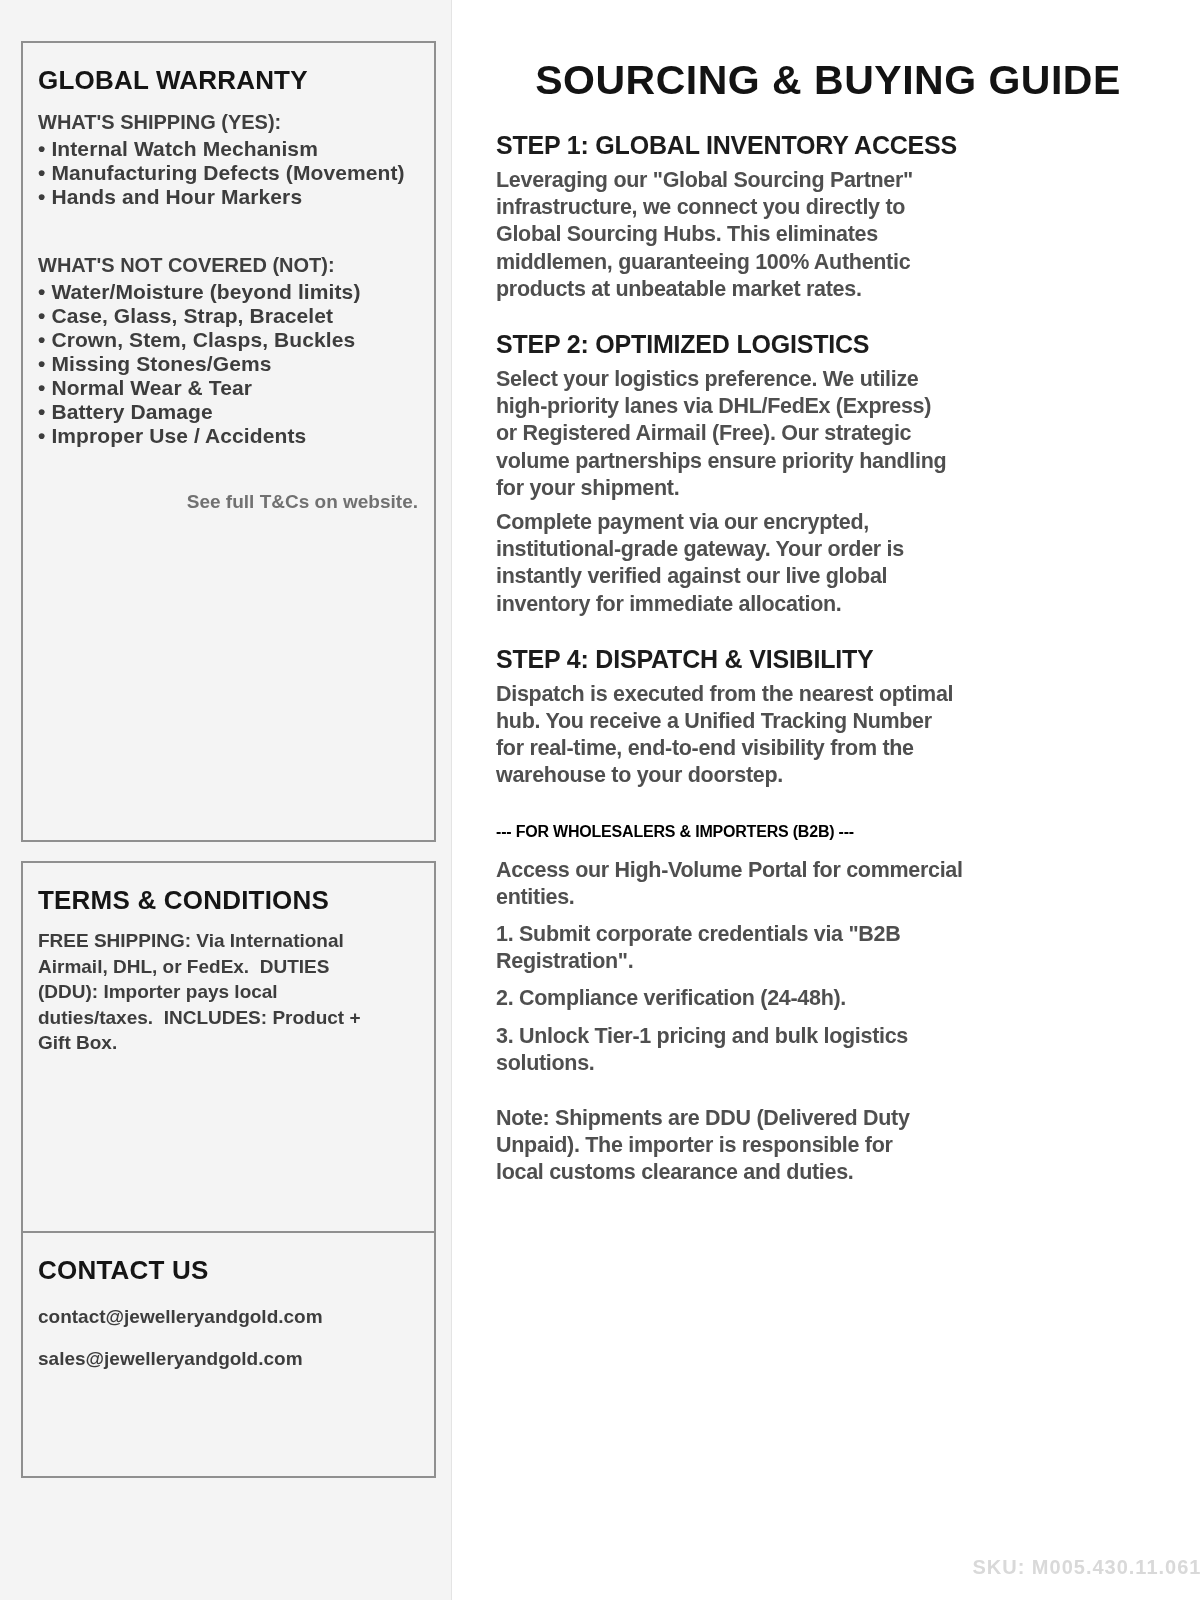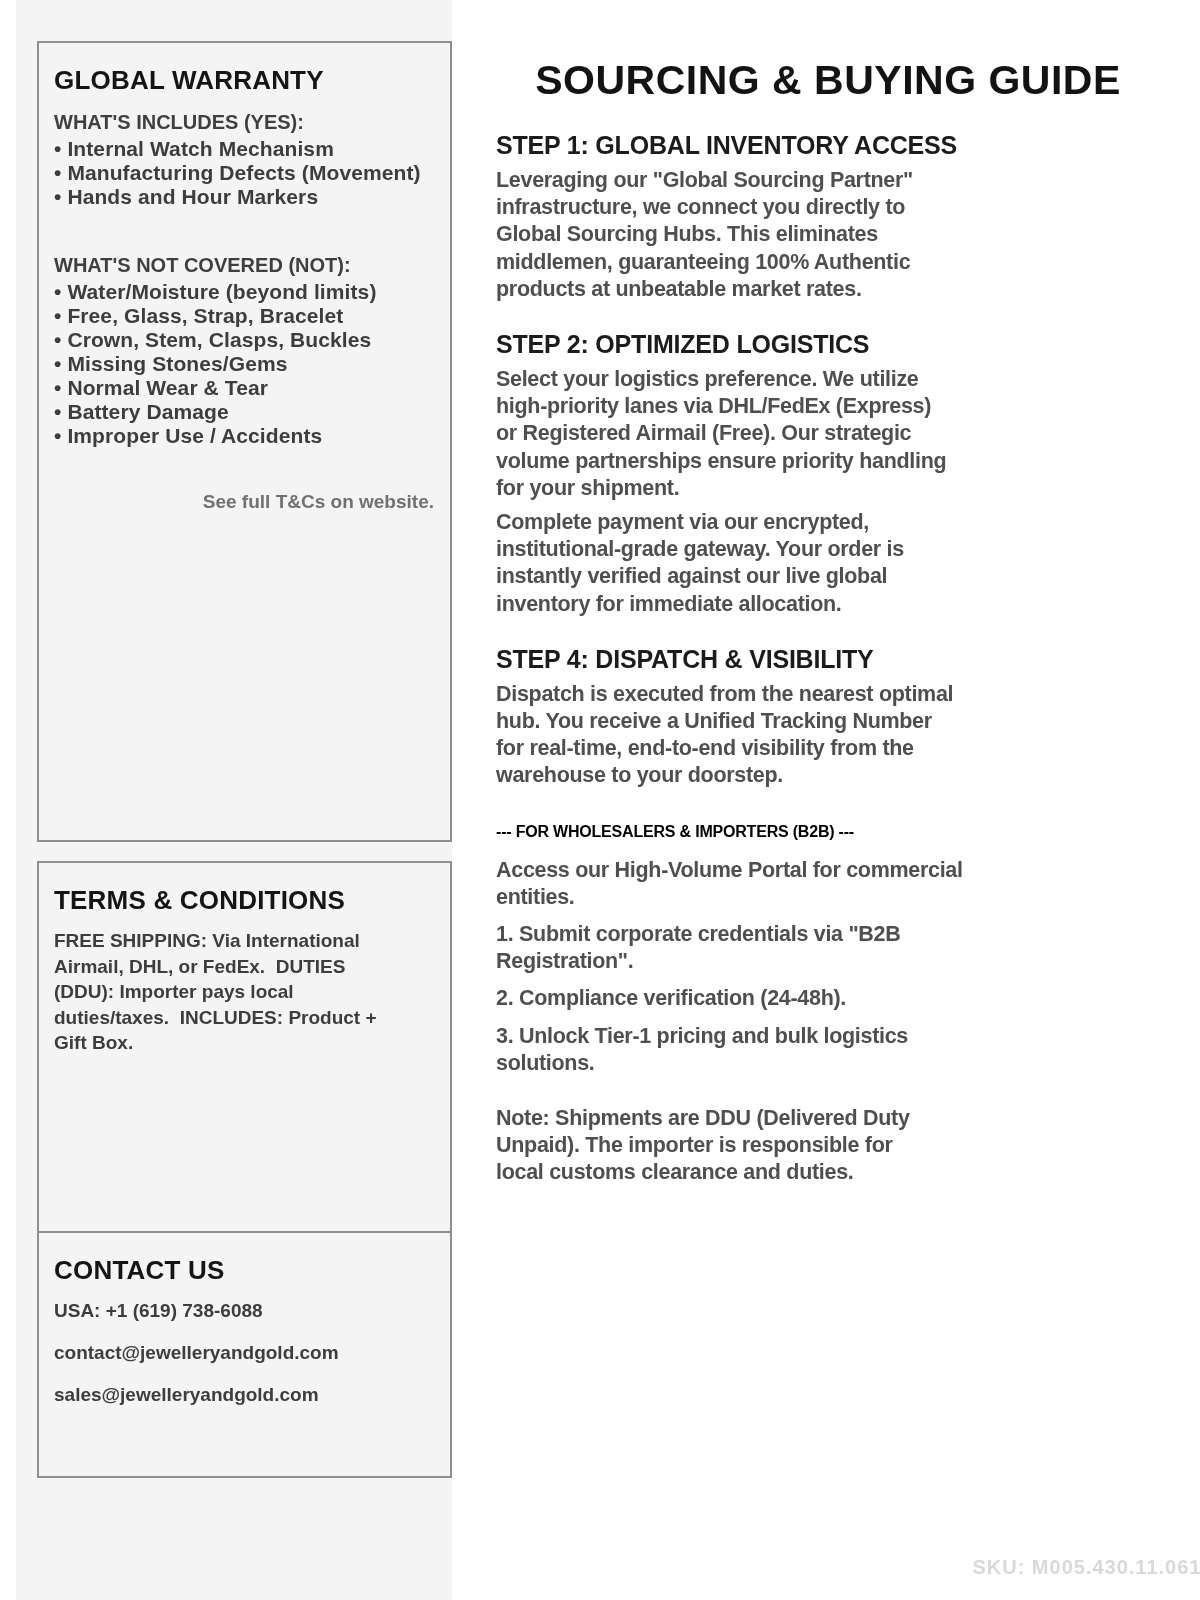--- a/index.html
+++ b/index.html
@@ -1,21 +1,21 @@
 <!DOCTYPE html>
 <html><head>
 <meta charset="utf-8">
 <style>
   * { margin:0; padding:0; box-sizing:border-box; }
   html,body { width:1200px; height:1600px; overflow:hidden; background:#ffffff;
     font-family:"Liberation Sans","DejaVu Sans",sans-serif; }
   .page { position:relative; width:1200px; height:1600px; background:#ffffff; }
 
   
-  .sidebar { position:absolute; left:16px; top:0; width:452px; height:1600px;
+  .sidebar { position:absolute; left:0; top:0; width:452px; height:1600px;
     background:#f4f4f4; border-right:1px solid #e4e4e4; }
   .box { position:absolute; left:21px; width:415px; border:2px solid #8f8f8f;
     padding:22px 16px 0 15px; background:#f4f4f4; }
   .box-warranty { top:41px;  height:801px; }
   .box-terms    { top:861px; height:413px; }
   .box-contact  { top:1231px;height:247px; }
   .box-title { font-size:26px; font-weight:800; color:#151515; letter-spacing:0.2px; }
   .sub-heading { margin-top:15px; font-size:20px; font-weight:700; color:#3f3f3f; }
   .sub-heading.second { margin-top:48px; }
   .bullet { margin-top:5px; font-size:21px; font-weight:700; color:#3d3d3d;
@@ -46,47 +46,46 @@
 </style>
 </head>
 <body>
 
 <div class="page">
 
   <aside class="sidebar">
 
     <section class="box box-warranty">
       <div class="box-title">GLOBAL WARRANTY</div>
-      <div class="sub-heading">WHAT'S INCLUDES (YES):</div>
+      <div class="sub-heading">WHAT'S SHIPPING (YES):</div>
       <div class="bullet">Internal Watch Mechanism</div>
       <div class="bullet">Manufacturing Defects (Movement)</div>
       <div class="bullet">Hands and Hour Markers</div>
       <div class="sub-heading second">WHAT'S NOT COVERED (NOT):</div>
       <div class="bullet">Water/Moisture (beyond limits)</div>
-      <div class="bullet">Free, Glass, Strap, Bracelet</div>
+      <div class="bullet">Case, Glass, Strap, Bracelet</div>
       <div class="bullet">Crown, Stem, Clasps, Buckles</div>
       <div class="bullet">Missing Stones/Gems</div>
       <div class="bullet">Normal Wear &amp; Tear</div>
       <div class="bullet">Battery Damage</div>
       <div class="bullet">Improper Use / Accidents</div>
       <div class="footnote">See full T&amp;Cs on website.</div>
     </section>
 
     <section class="box box-terms">
       <div class="box-title">TERMS &amp; CONDITIONS</div>
       <div class="terms-body">FREE SHIPPING: Via International
 Airmail, DHL, or FedEx.  DUTIES
 (DDU): Importer pays local
 duties/taxes.  INCLUDES: Product +
 Gift Box.</div>
     </section>
 
     <section class="box box-contact">
       <div class="box-title">CONTACT US</div>
-      <div class="contact-line first">USA: +1 (619) 738-6088</div>
       <div class="contact-line">contact@jewelleryandgold.com</div>
       <div class="contact-line">sales@jewelleryandgold.com</div>
     </section>
 
   </aside>
 
   <main class="main">
     <h1 class="main-title">SOURCING &amp; BUYING GUIDE</h1>
 
     <h2 class="step-heading">STEP 1: GLOBAL INVENTORY ACCESS</h2>

